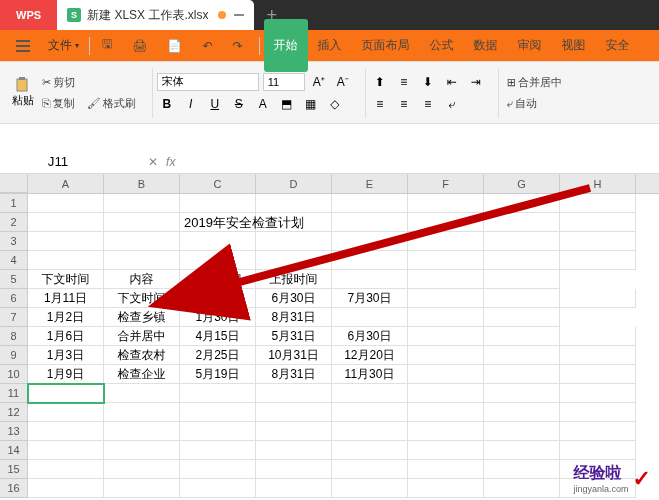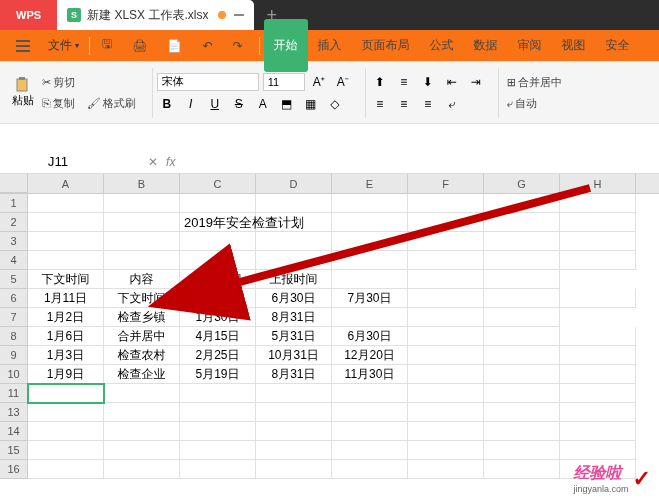--- a/index.html
+++ b/index.html
@@ -43,21 +43,21 @@
     .row { display: flex; height: 19px; }
     .row-h { width: 28px; background: #e8e8e8; text-align: center; font-size: 11px; line-height: 19px; border-right: 1px solid #ccc; border-bottom: 1px solid #ccc; color: #555; }
     .cell { width: 76px; height: 19px; border-right: 1px solid #e0e0e0; border-bottom: 1px solid #e0e0e0; font-size: 12px; padding: 1px 4px; text-align: center; line-height: 17px; white-space: nowrap; overflow: visible; }
     .title-row .cell { overflow: visible; }
     .title-cell { font-size: 13px; font-weight: normal; }
     .selected-cell { outline: 2px solid #3cb371; outline-offset: -1px; position: relative; z-index: 2; }
     
     .arrow-overlay { position: absolute; top: 148px; left: 0; pointer-events: none; z-index: 100; }
     
     .watermark { position: absolute; bottom: 6px; right: 8px; z-index: 200; display: flex; align-items: center; gap: 4px; }
-    .wm-text { font-size: 16px; font-weight: bold; color: #ec4899; font-style: italic; }
+    .wm-text { font-size: 16px; font-weight: bold; color: #4c1d95; }
     .wm-sub { font-size: 9px; color: #666; display: block; font-weight: normal; }
     .wm-check { color: #d00; font-size: 22px; font-weight: bold; }
     
     .hamburger { display: inline-block; width: 14px; height: 12px; border-top: 2px solid #555; border-bottom: 2px solid #555; position: relative; }
     .hamburger::before { content: ''; position: absolute; top: 3px; width: 14px; height: 2px; background: #555; }
   </style>
 </head>
 <body>
 
 <div class="titlebar">
@@ -314,20 +314,31 @@
     <div class="cell selected-cell"></div>
     <div class="cell"></div>
       <div class="cell"></div>
       <div class="cell"></div>
       <div class="cell"></div>
       <div class="cell"></div>
       <div class="cell"></div>
       <div class="cell"></div>
   </div>
   <div class="row">
+      <div class="row-h">12</div>
+      <div class="cell"></div>
+      <div class="cell"></div>
+      <div class="cell"></div>
+      <div class="cell"></div>
+      <div class="cell"></div>
+      <div class="cell"></div>
+      <div class="cell"></div>
+      <div class="cell"></div>
+    </div>
+  <div class="row">
       <div class="row-h">13</div>
       <div class="cell"></div>
       <div class="cell"></div>
       <div class="cell"></div>
       <div class="cell"></div>
       <div class="cell"></div>
       <div class="cell"></div>
       <div class="cell"></div>
       <div class="cell"></div>
     </div>

